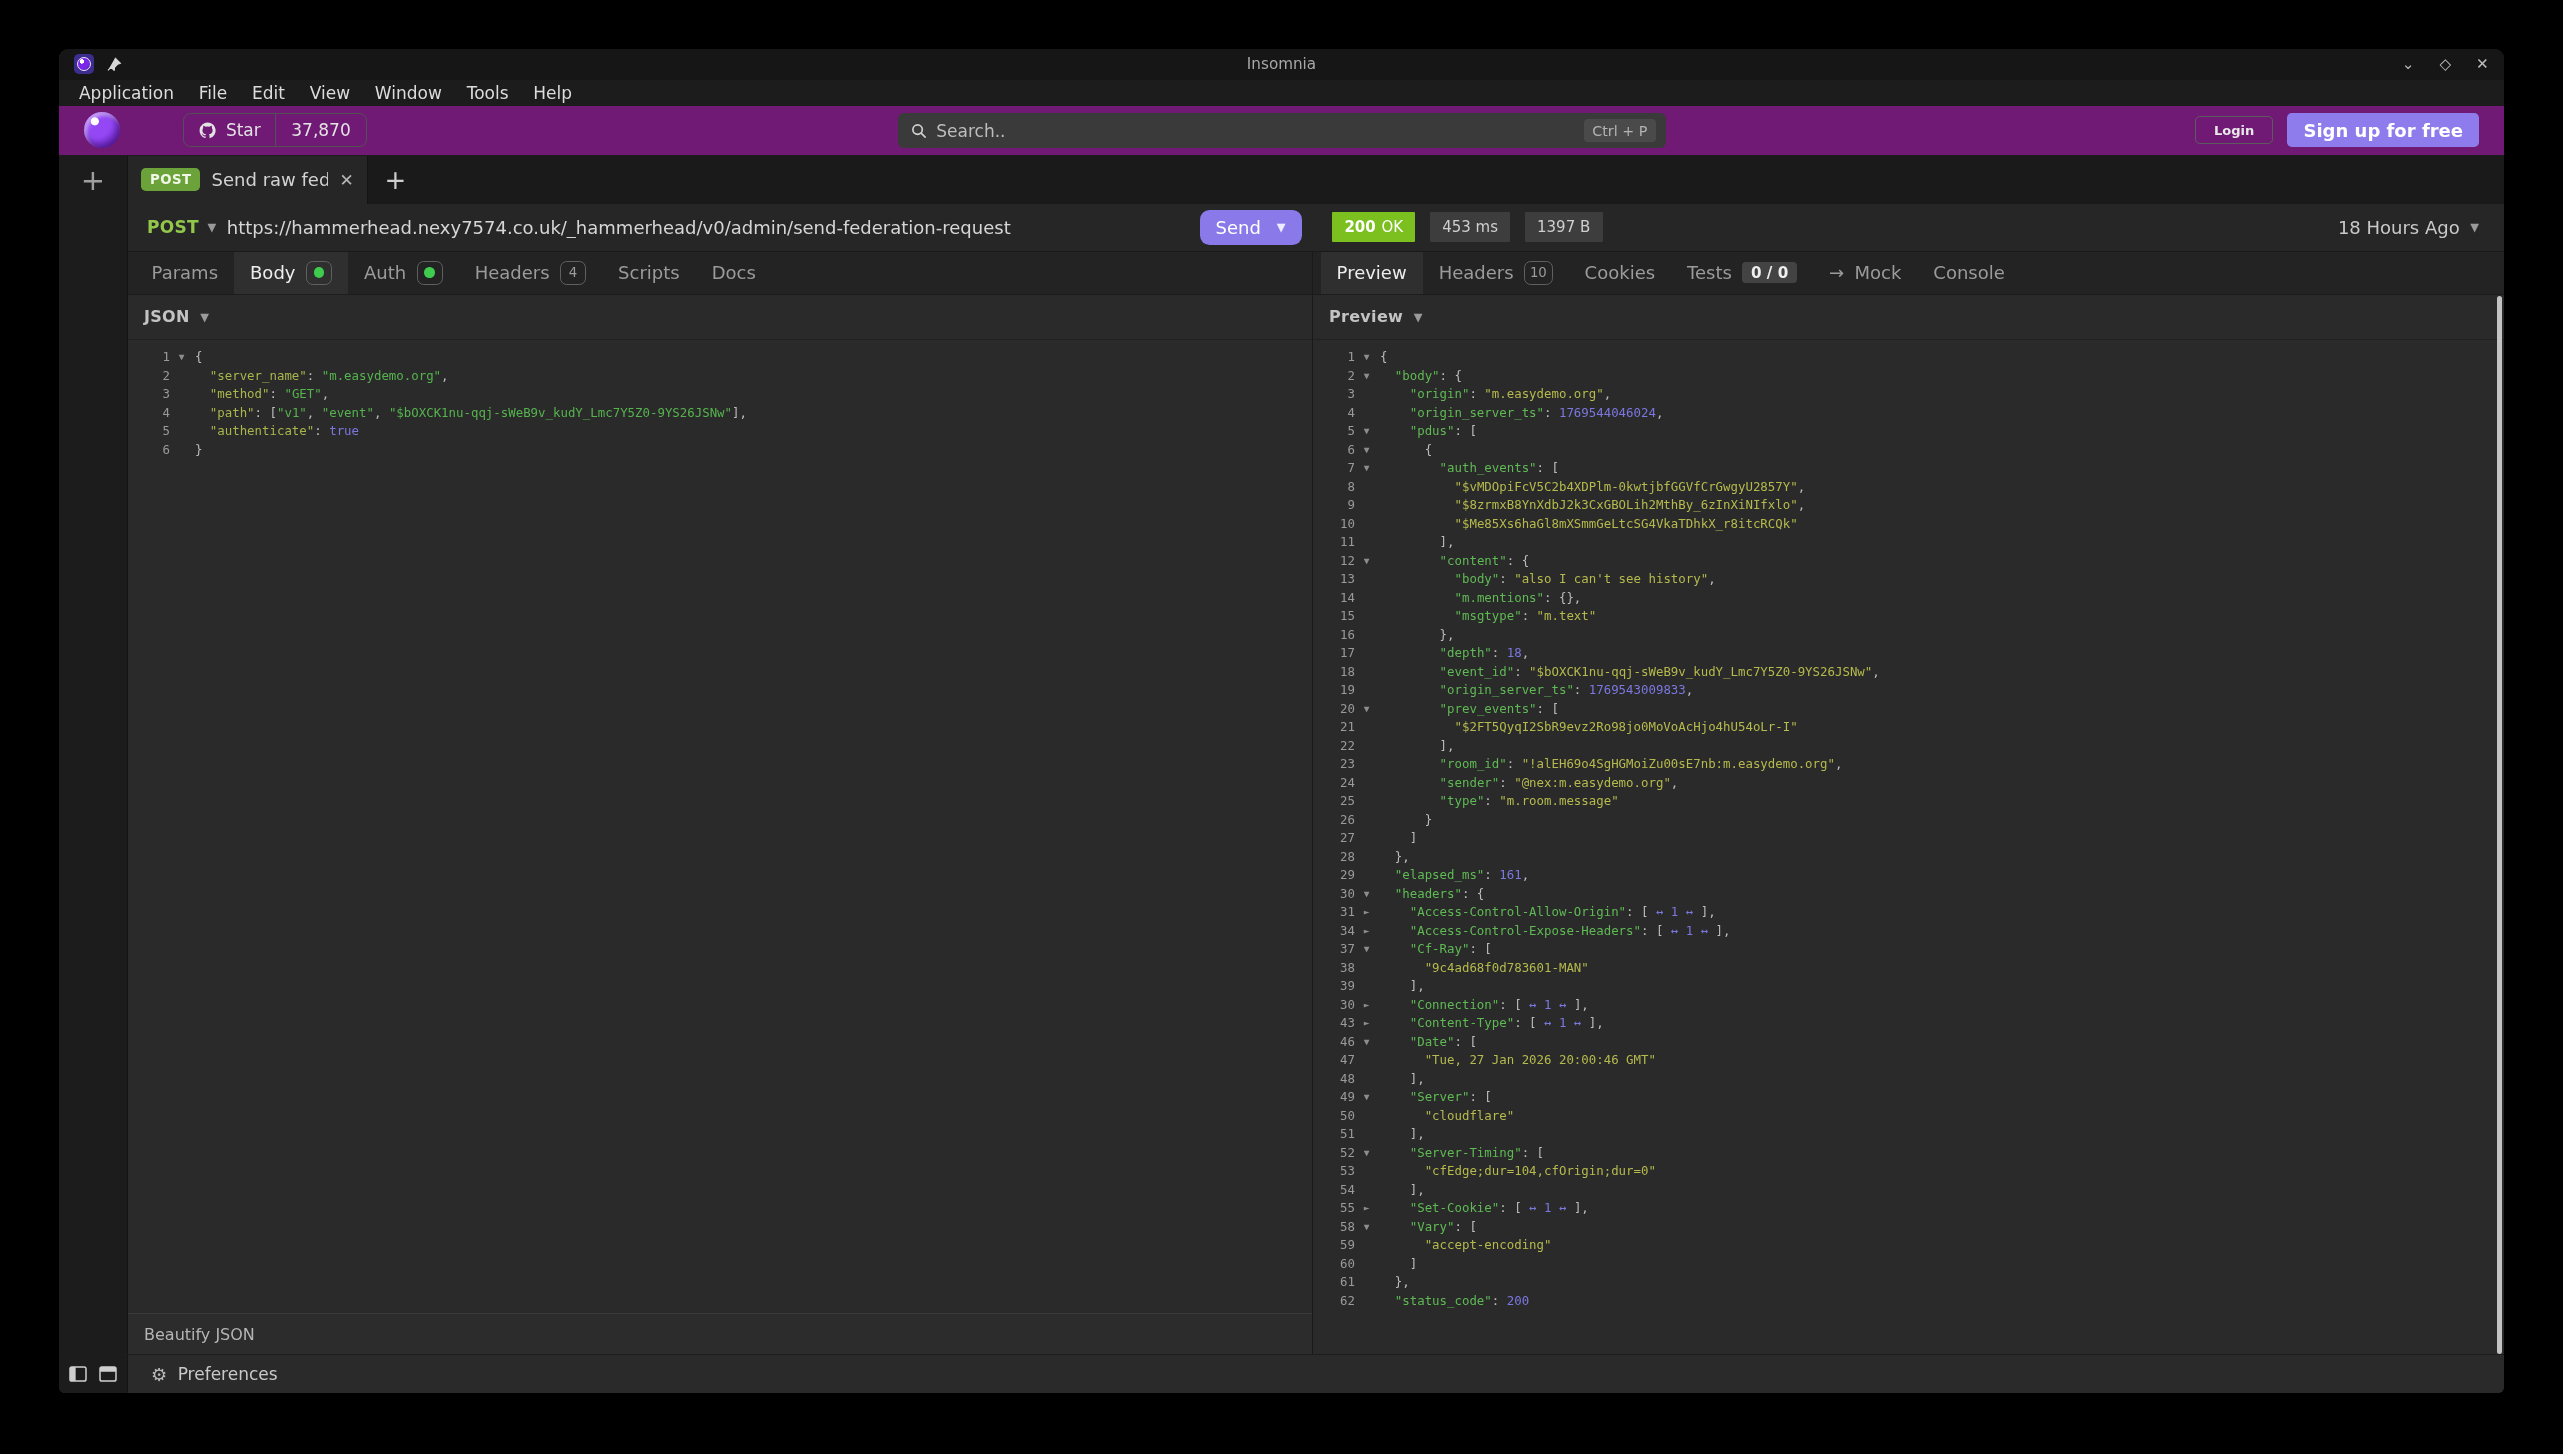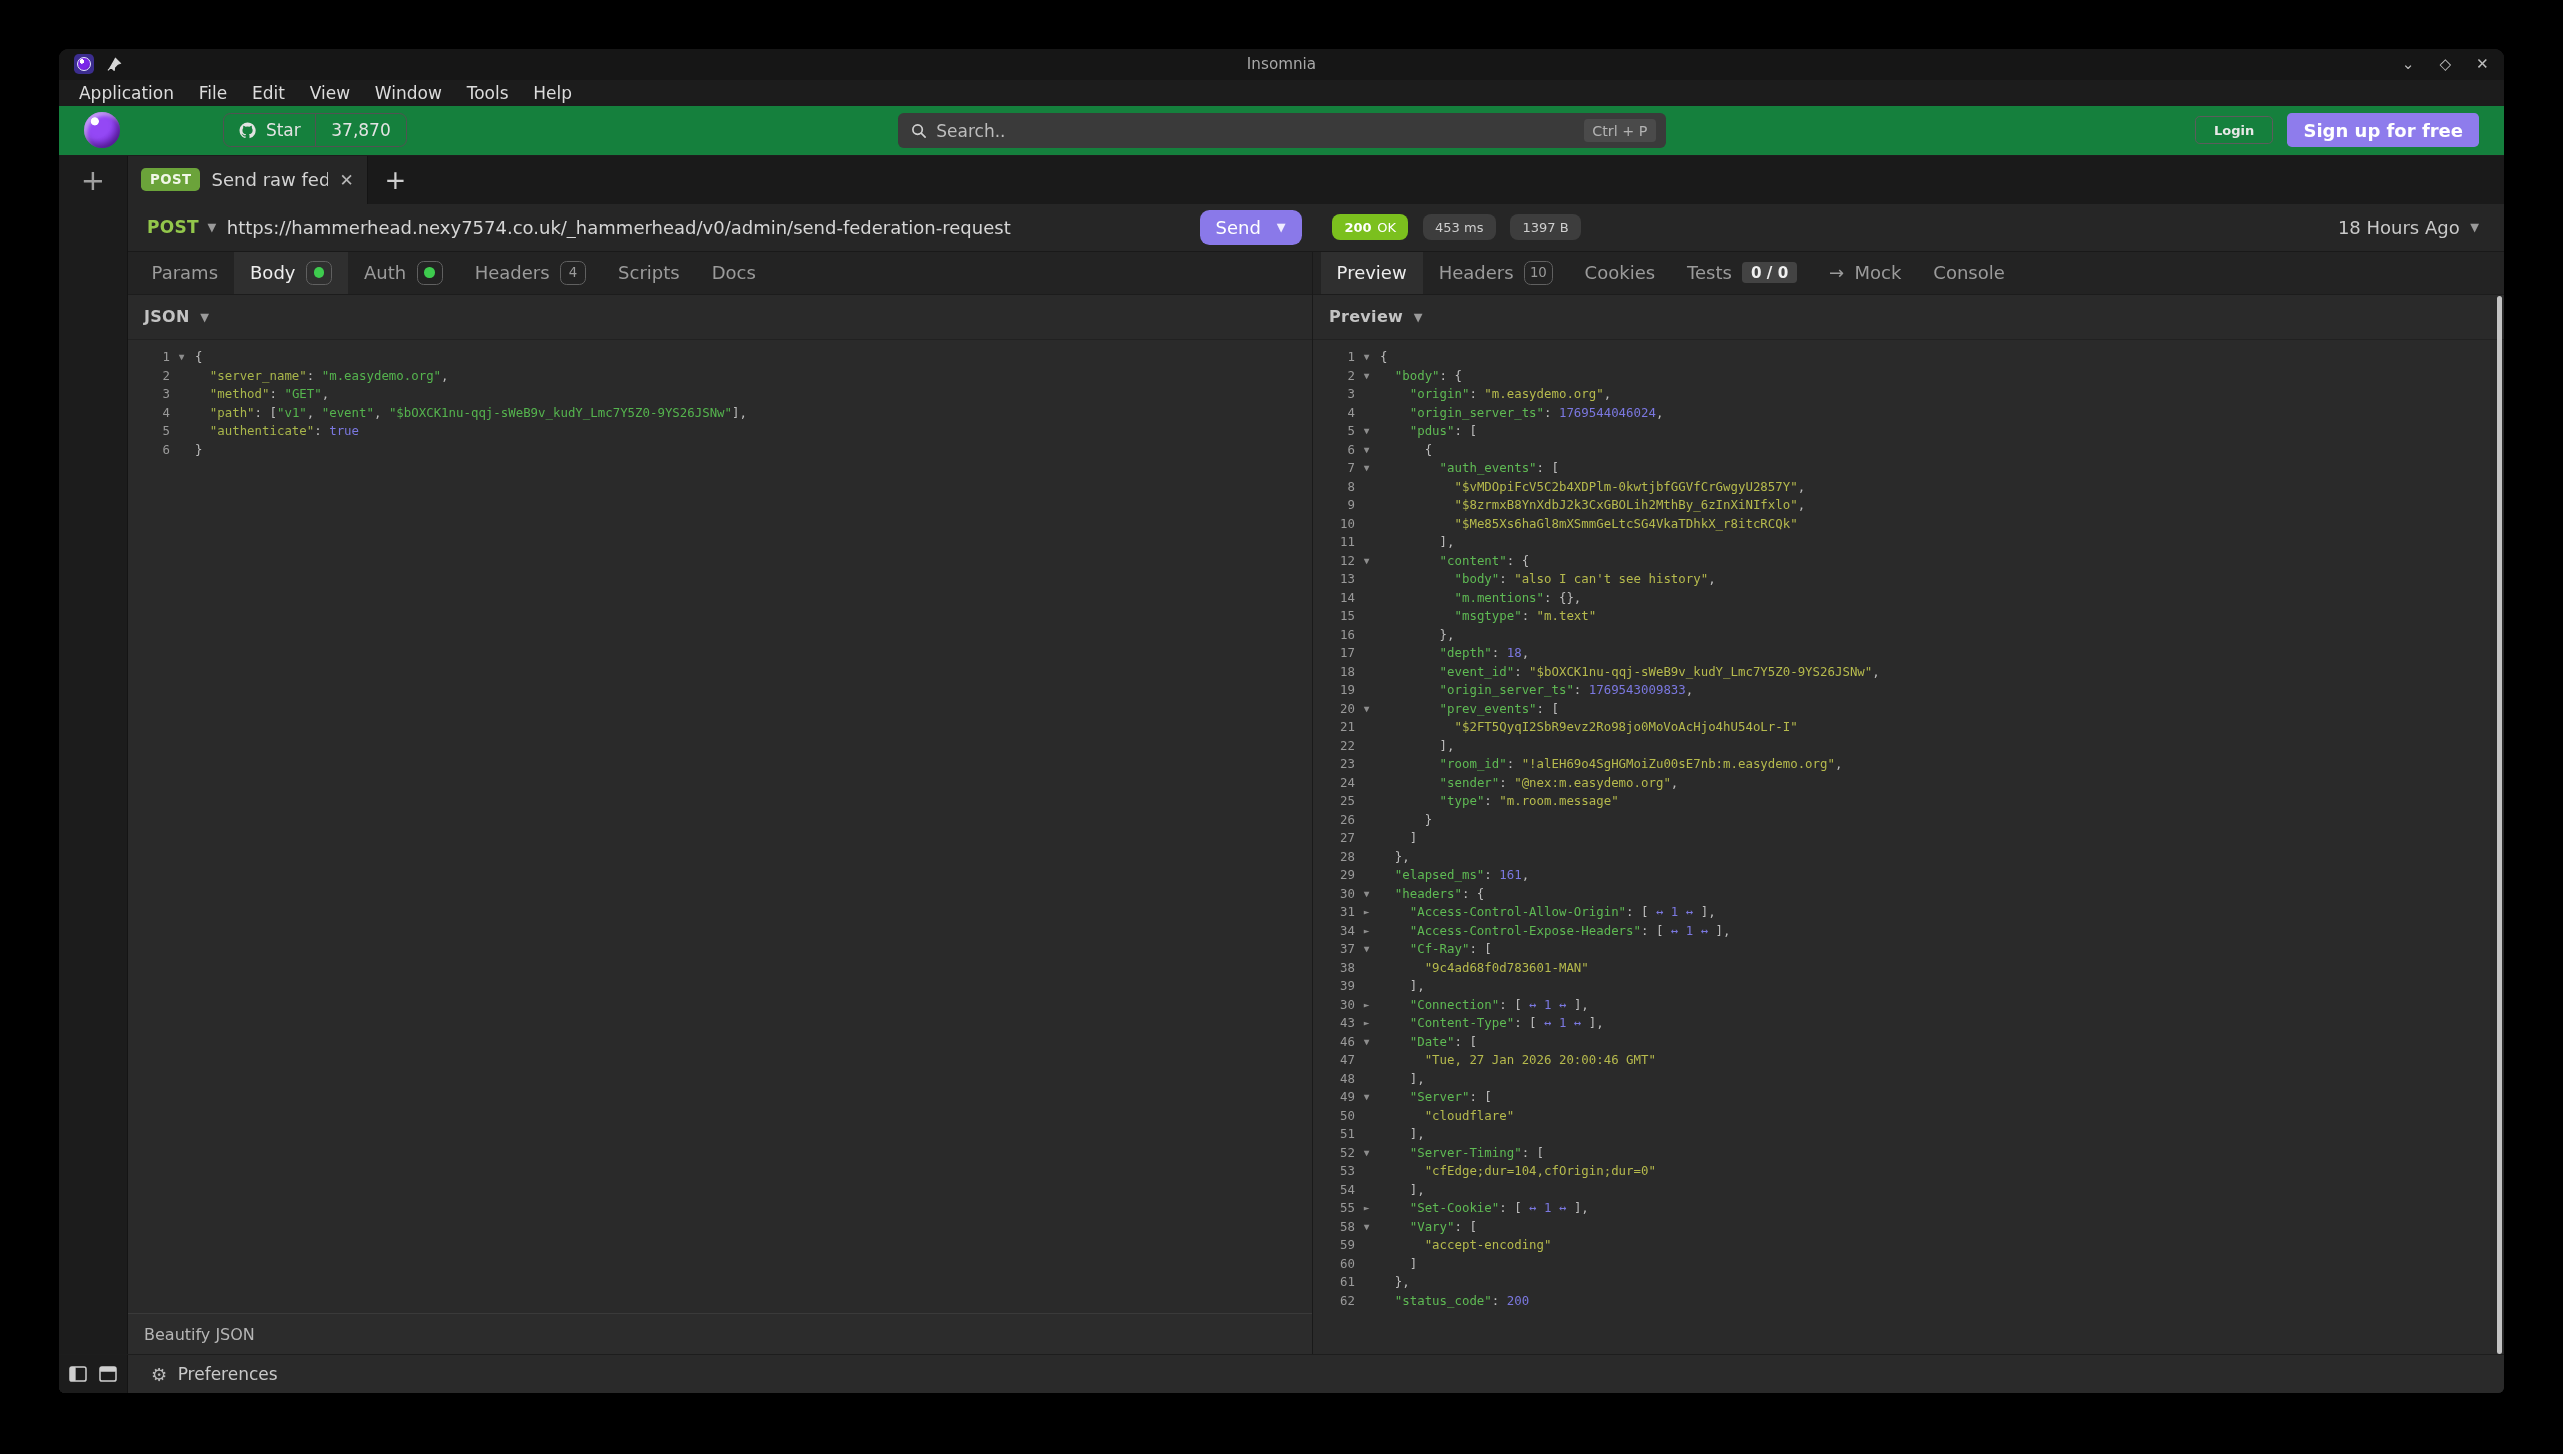--- a/index.html
+++ b/index.html
@@ -26,22 +26,22 @@
   .tb-title{ position:absolute; left:50%; transform:translateX(-50%);
     color:#a8a8a8; font-size:15.2px; }
   .tb-controls{ margin-left:auto; display:flex; align-items:center; gap:25px;
     color:#bdbdbd; font-size:15.2px; }
   .tb-controls span{ cursor:default; }
   
   .menubar{ height:26px; background:#1c1c1c; display:flex; align-items:center;
     padding:0 7.6px; flex:none; }
   .menu-item{ color:#dcdcdc; font-size:17px; padding:0 12.4px; }
   
-  .toolbar{ height:50px; background:#15803d; display:flex; align-items:center;
-    padding:0 25px; position:relative; flex:none; border-bottom:1px solid #1d1d1d;gap:40px; }
+  .toolbar{ height:50px; background:#701a75; display:flex; align-items:center;
+    padding:0 25px; position:relative; flex:none; border-bottom:1px solid #1d1d1d; }
   .logo{ width:36px; height:36px; border-radius:50%;
     background:radial-gradient(circle at 30% 26%, #ffffff 0 10%, #9448f5 12% 45%, #6a11cb 100%);
     box-shadow:inset -2.9px -3.8px 7.6px rgba(0,0,0,.35), inset 2.9px 3.8px 3.8px rgba(255,255,255,.45);
     flex:none; }
   .star-group{ display:flex; align-items:stretch; margin-left:63px;
     border:1px solid #525252; border-radius:7.6px; overflow:hidden; height:34px; }
   .star-left{ display:flex; align-items:center; gap:8.6px; padding:0 14.3px;
     color:#e3e3e3; font-size:17px; border-right:1px solid #525252; }
   .star-count{ display:flex; align-items:center; padding:0 15.2px; color:#e3e3e3; font-size:17px; }
   .searchbox{ position:absolute; left:50%; top:7.6px; transform:translateX(-50%);
@@ -78,21 +78,21 @@
   .url-left{ flex:0 0 1185px; display:flex; align-items:center;
     padding:0 7.6px 0 19px; min-width:0; }
   .method{ color:#93c74b; font-size:17px; font-weight:600; letter-spacing:0.3px; flex:none; }
   .sm-caret{ color:#9a9a9a; font-size:11.4px; margin:0 10.5px 0 8.6px; flex:none; }
   .url-text{ color:#d6d6d6; font-size:18px; flex:1; white-space:nowrap; overflow:hidden; }
   .send-btn{ background:#8a79e9; color:#fff; border:none; font-family:inherit;
     font-size:18px; border-radius:9.5px; height:35px; padding:0 16px;
     display:flex; align-items:center; gap:16px; flex:none; margin-right:3.8px; }
   .send-btn .send-caret{ font-size:11.4px; color:#efecff; }
   .url-right{ flex:1; display:flex; align-items:center; gap:14.3px; padding:0 25px 0 19px; }
-  .chip{ font-size:13px; border-radius:8px; padding:5.7px 12.4px; white-space:nowrap; }
+  .chip{ font-size:15px; border-radius:1px; padding:5.7px 12.4px; white-space:nowrap; }
   .chip.green{ background:#7bc01e; color:#fff; }
   .chip.green b{ font-weight:700; margin-right:5.7px; }
   .chip.dark{ background:#3d3d3d; color:#cfcfcf; }
   .history{ margin-left:auto; color:#c9c9c9; font-size:18px; display:flex;
     align-items:center; gap:10.5px; }
   .history .sm-caret{ margin:0; }
   
   .panes{ flex:1; display:flex; min-height:0; position:relative; }
   .pane{ display:flex; flex-direction:column; min-width:0; }
   .pane.req{ flex:0 0 1185px; border-right:1.9px solid #191919; }

